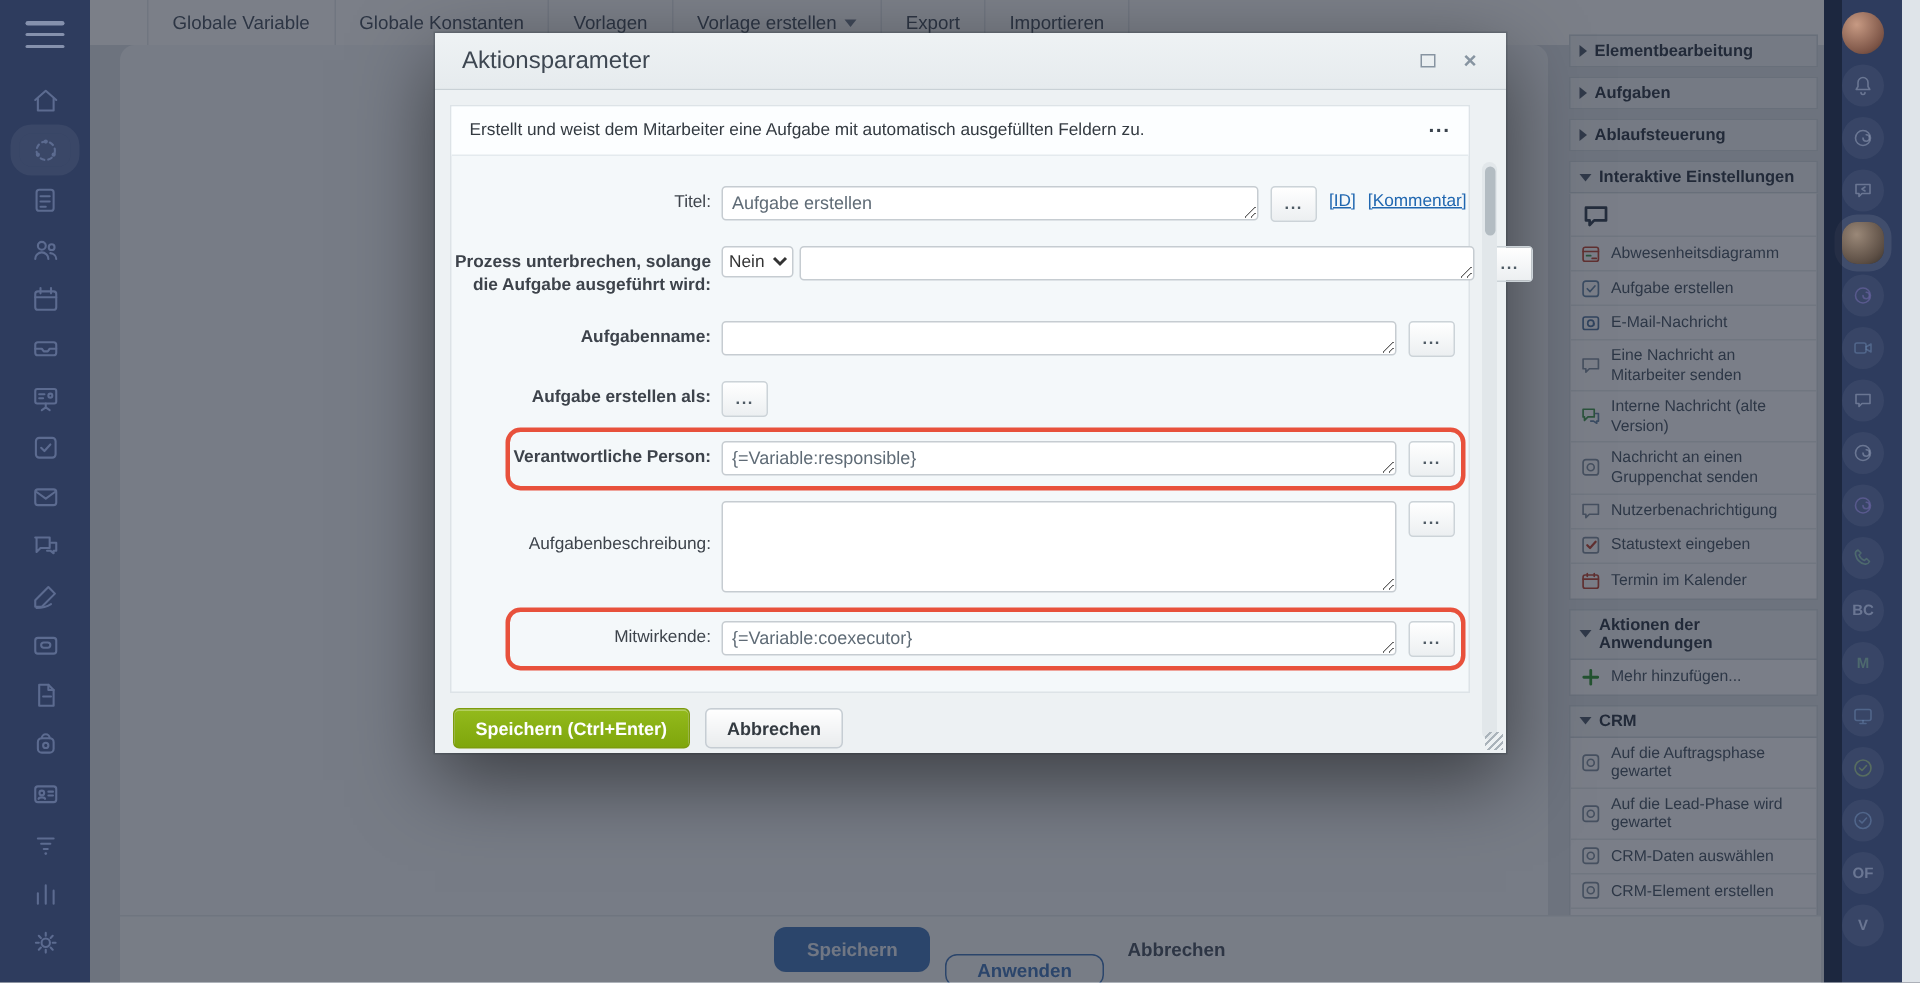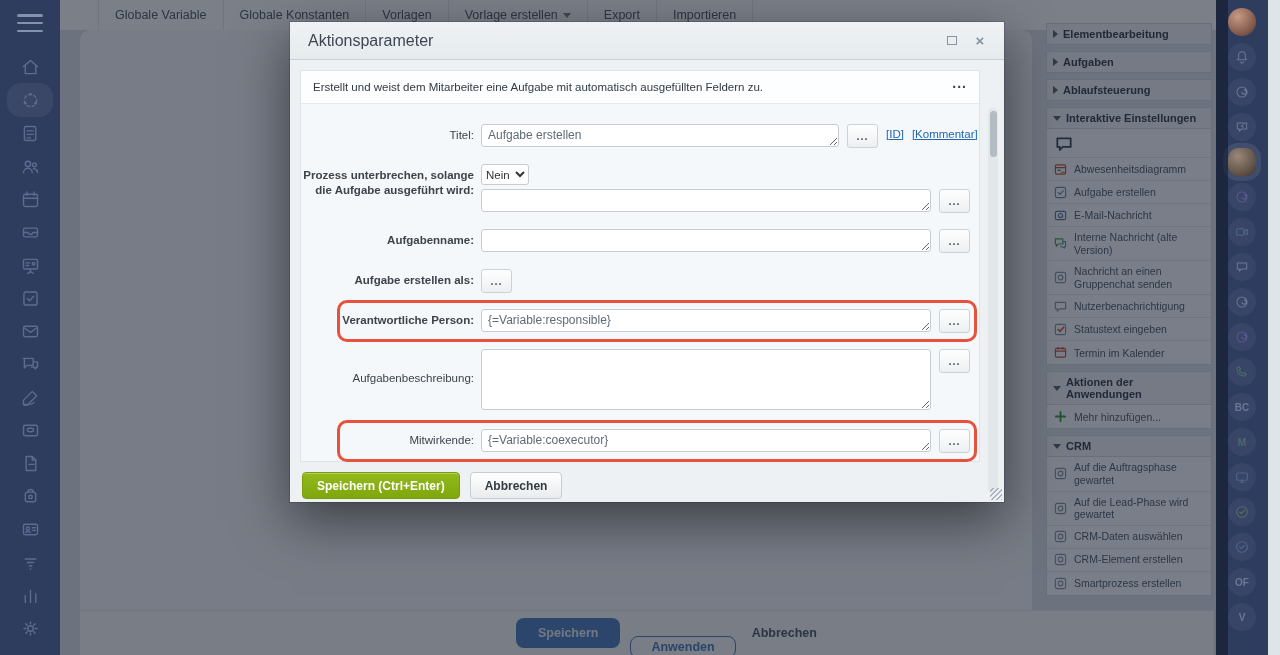--- a/index.html
+++ b/index.html
@@ -66,21 +66,21 @@
   .m-body { position:relative; height:442px; padding:10px 24px 0 10px; }
   .m-card { border:1px solid #dde3e7; background:#f4f8fa; height:392px; display:flex; flex-direction:column; }
   .desc-row { background:#fcfeff; border-bottom:1px solid #e4eaee; padding:10px 12px; display:flex; font-size:11.5px; color:#333a41; }
   .desc-row .dtext { flex:1; }
   .dots-menu { color:#39424c; font-weight:bold; letter-spacing:1px; cursor:pointer; line-height:0.4; font-size:14px; }
   .form-area { flex:1; padding-top:20px; }
   .frow { display:flex; margin-bottom:16px; position:relative; }
   .flabel { width:180px; flex:none; text-align:right; padding-right:7px; font-size:11.5px; color:#3d434b; padding-top:4px; line-height:1.3; }
   .flabel.b { font-weight:bold; }
   .fctl { display:flex; align-items:flex-start; gap:8px; }
-  .fcol { display:flex; flex-direction:column; gap:4px; }
+  .fcol { display:flex; gap:4px; }
   textarea.ftext, input.ftext { border:1px solid #c6ccd1; border-radius:3px; background:#fff; font-family:"Liberation Sans",sans-serif;
       font-size:12px; color:#5f6b76; padding:3px 6px; outline:none; }
   textarea.ftext { resize:both; overflow:hidden; height:23px; line-height:15px; }
   .w360 { width:358px; } .w450 { width:450px; }
   .h60 { height:61px !important; overflow:auto; }
   select.fsel { height:21px; border:1px solid #c6ccd1; border-radius:3px; background:#fff; font-size:11.5px; color:#333; width:48px; font-family:"Liberation Sans",sans-serif; }
   .more-btn { height:24px; width:31px; border:1px solid #ccd3d8; border-radius:3px; background:linear-gradient(#ffffff,#eceff1);
               color:#4e5a64; font-size:11px; font-weight:bold; letter-spacing:1px; line-height:0.2; cursor:pointer; }
   .blink { font-size:11.5px; color:var(--link-blue); text-decoration:underline; cursor:pointer; margin-top:4px; white-space:nowrap; }
   .frow.hl::before { content:""; position:absolute; left:36px; right:2px; top:-9px; bottom:-9px;
@@ -378,20 +378,28 @@
           <span class="pi-icon" style="color: rgb(91, 124, 163);">
             <svg viewBox="0 0 14 14" fill="none" stroke="currentColor" stroke-width="1.2" stroke-linecap="round" stroke-linejoin="round">
               <rect x="1.5" y="2.5" width="11" height="9" rx="1.5"></rect>
               <circle cx="7" cy="7" r="2.2"></circle>
               <path d="M9.2 7v1.2"></path>
             </svg>
           </span>
           <span class="pi-label">E-Mail-Nachricht</span>
         </div>
         <div class="pal-item">
+          <span class="pi-icon" style="color: rgb(138, 151, 166);">
+            <svg viewBox="0 0 14 14" fill="none" stroke="currentColor" stroke-width="1.2" stroke-linecap="round" stroke-linejoin="round">
+              <path d="M1.5 2.5h11v7H6l-2.5 2.5V9.5h-2z"></path>
+            </svg>
+          </span>
+          <span class="pi-label">Eine Nachricht an Mitarbeiter senden</span>
+        </div>
+        <div class="pal-item">
           <span class="pi-icon" style="color: rgb(79, 158, 87);">
             <svg viewBox="0 0 14 14" fill="none" stroke="currentColor" stroke-width="1.2" stroke-linecap="round" stroke-linejoin="round">
               <path d="M1.5 2h8v5.5H5L2.5 10V7.5h-1z" stroke="#4f9e57"></path>
               <path d="M10.5 5h2v5.5h-1.2V12L9 10.5H7" stroke="#6f8dab"></path>
             </svg>
           </span>
           <span class="pi-label">Interne Nachricht (alte Version)</span>
         </div>
         <div class="pal-item">
           <span class="pi-icon" style="color: rgb(138, 151, 166);">

